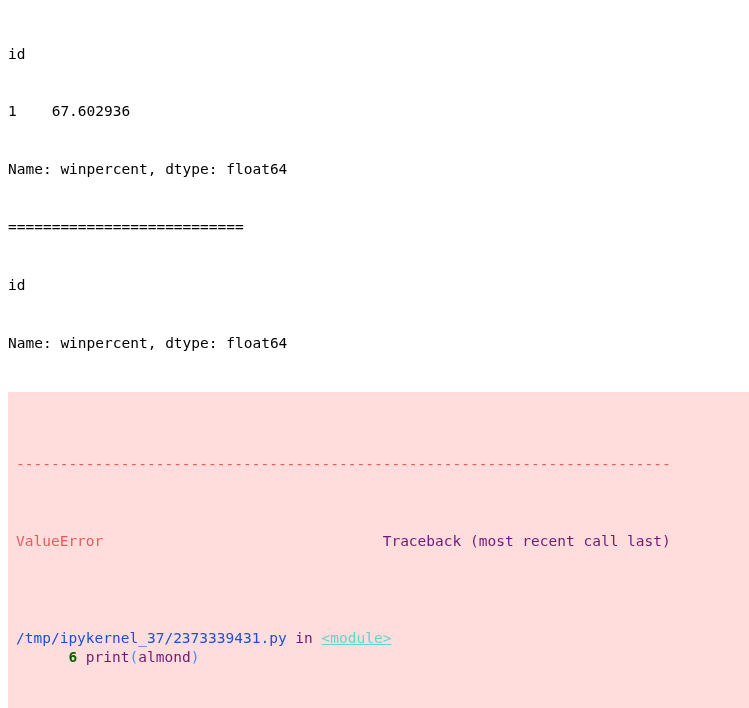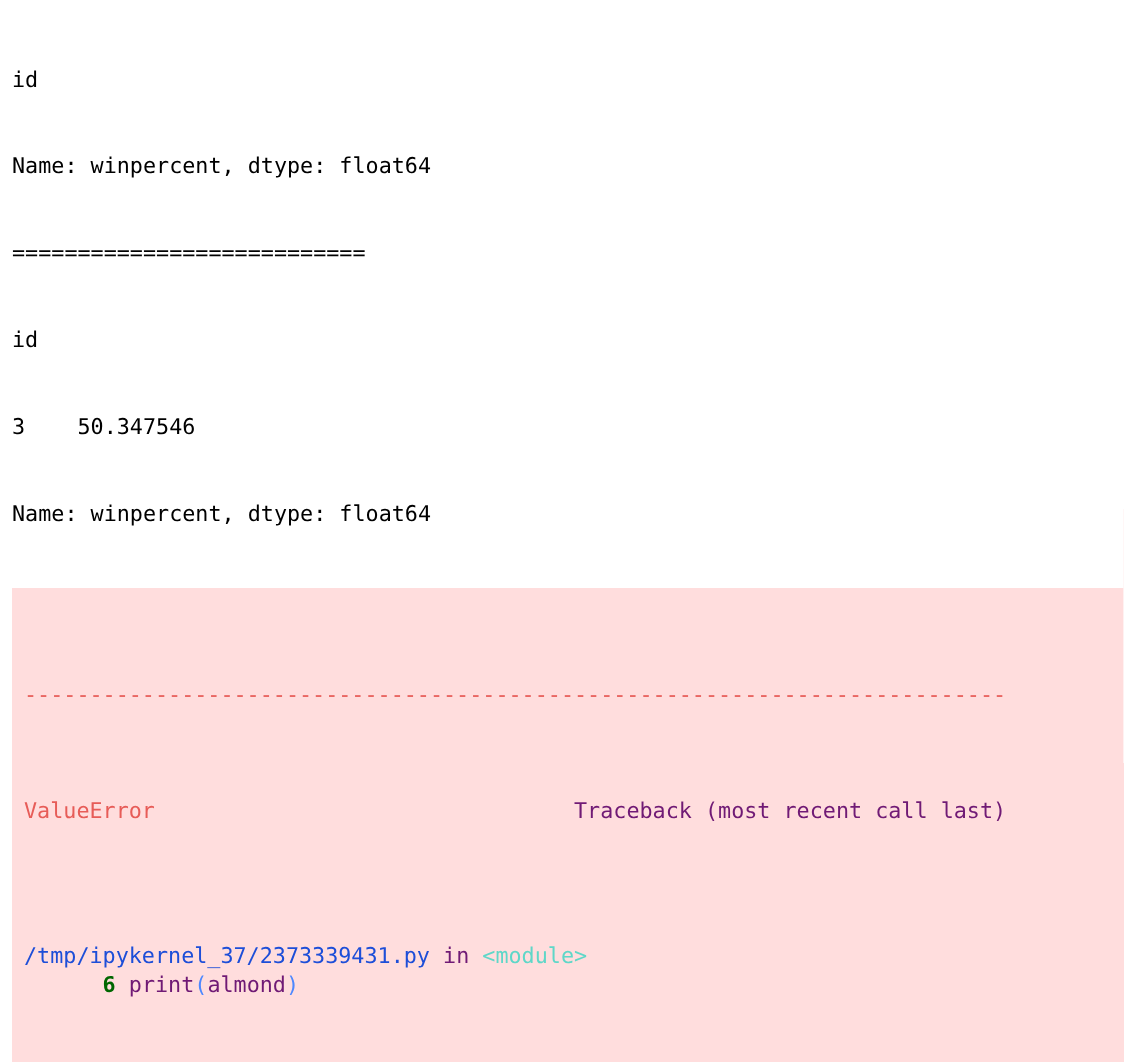--- a/index.html
+++ b/index.html
@@ -46,38 +46,38 @@
     color: #000000;
   }
   .traceback .tline {
     white-space: pre;
     overflow: hidden;
     height: 19.3px;
   }
   .traceback .tline.blank { height: 19.3px; }           
   .c-dash     { color: #e75c58; }
   .c-green    { color: #1d4ed8; }
-  .c-teal     { color: #5fd7c8; }
+  .c-teal     { color: #5fd7c8; text-decoration: underline; }
   .c-blue     { color: #4d88ff; }
   .c-num      { color: #006600; font-weight: bold; }  
   .c-arrow    { color: #00aa00; font-weight: bold; }
   .c-black    { color: #701a75; }
   .c-errname  { color: #e75c58; }
 </style>
 </head>
 <body>
 
 <div class="output-area">
 
   <div class="stream-out">
     <div class="line">id</div>
+    <div class="line">1    67.602936</div>
     <div class="line">Name: winpercent, dtype: float64</div>
     <div class="line">===========================</div>
     <div class="line">id</div>
-    <div class="line">3    50.347546</div>
     <div class="line">Name: winpercent, dtype: float64</div>
   </div>
 
   <div class="traceback">
 
     <div class="tline c-dash">---------------------------------------------------------------------------</div>
 
     <div class="tline"><span class="c-errname">ValueError</span><span class="c-black" id="hdr-gap">                                </span><span class="c-black">Traceback (most recent call last)</span></div>
 
     <div id="frames-container"><div class="tline blank"> </div><div class="tline"><span class="c-green">/tmp/ipykernel_37/2373339431.py</span><span class="c-black"> in </span><span class="c-teal">&lt;module&gt;</span></div><div class="tline"><span class="c-arrow"></span><span>      </span><span class="c-num">6</span><span> </span><span class="c-black">print</span><span class="c-blue">(</span><span class="c-black">almond</span><span class="c-blue">)</span></div></div>

